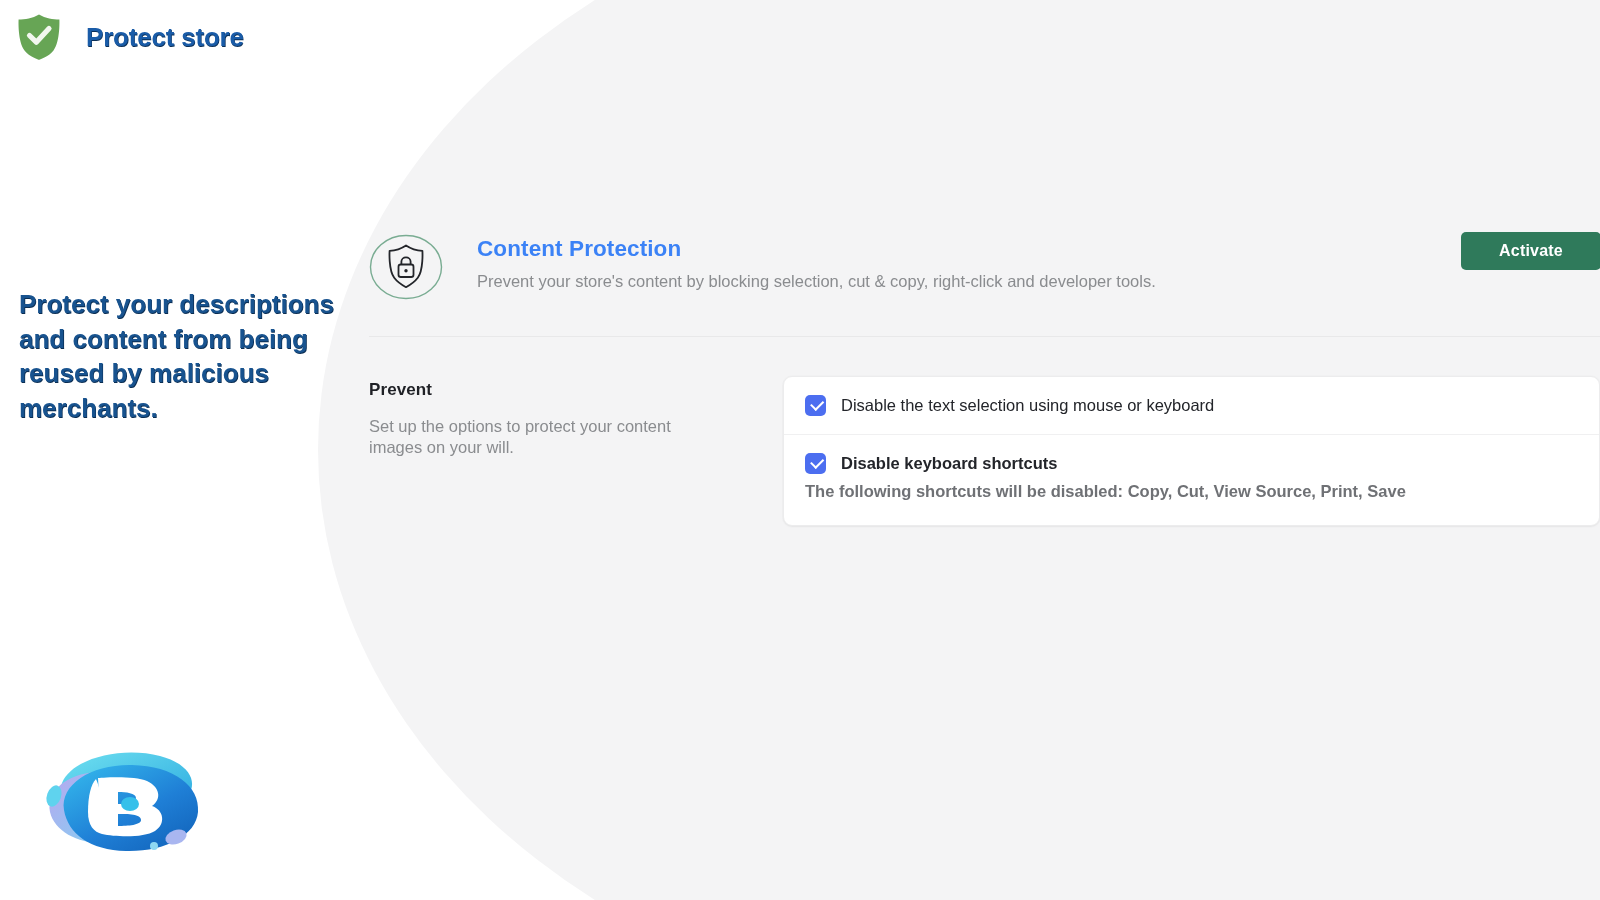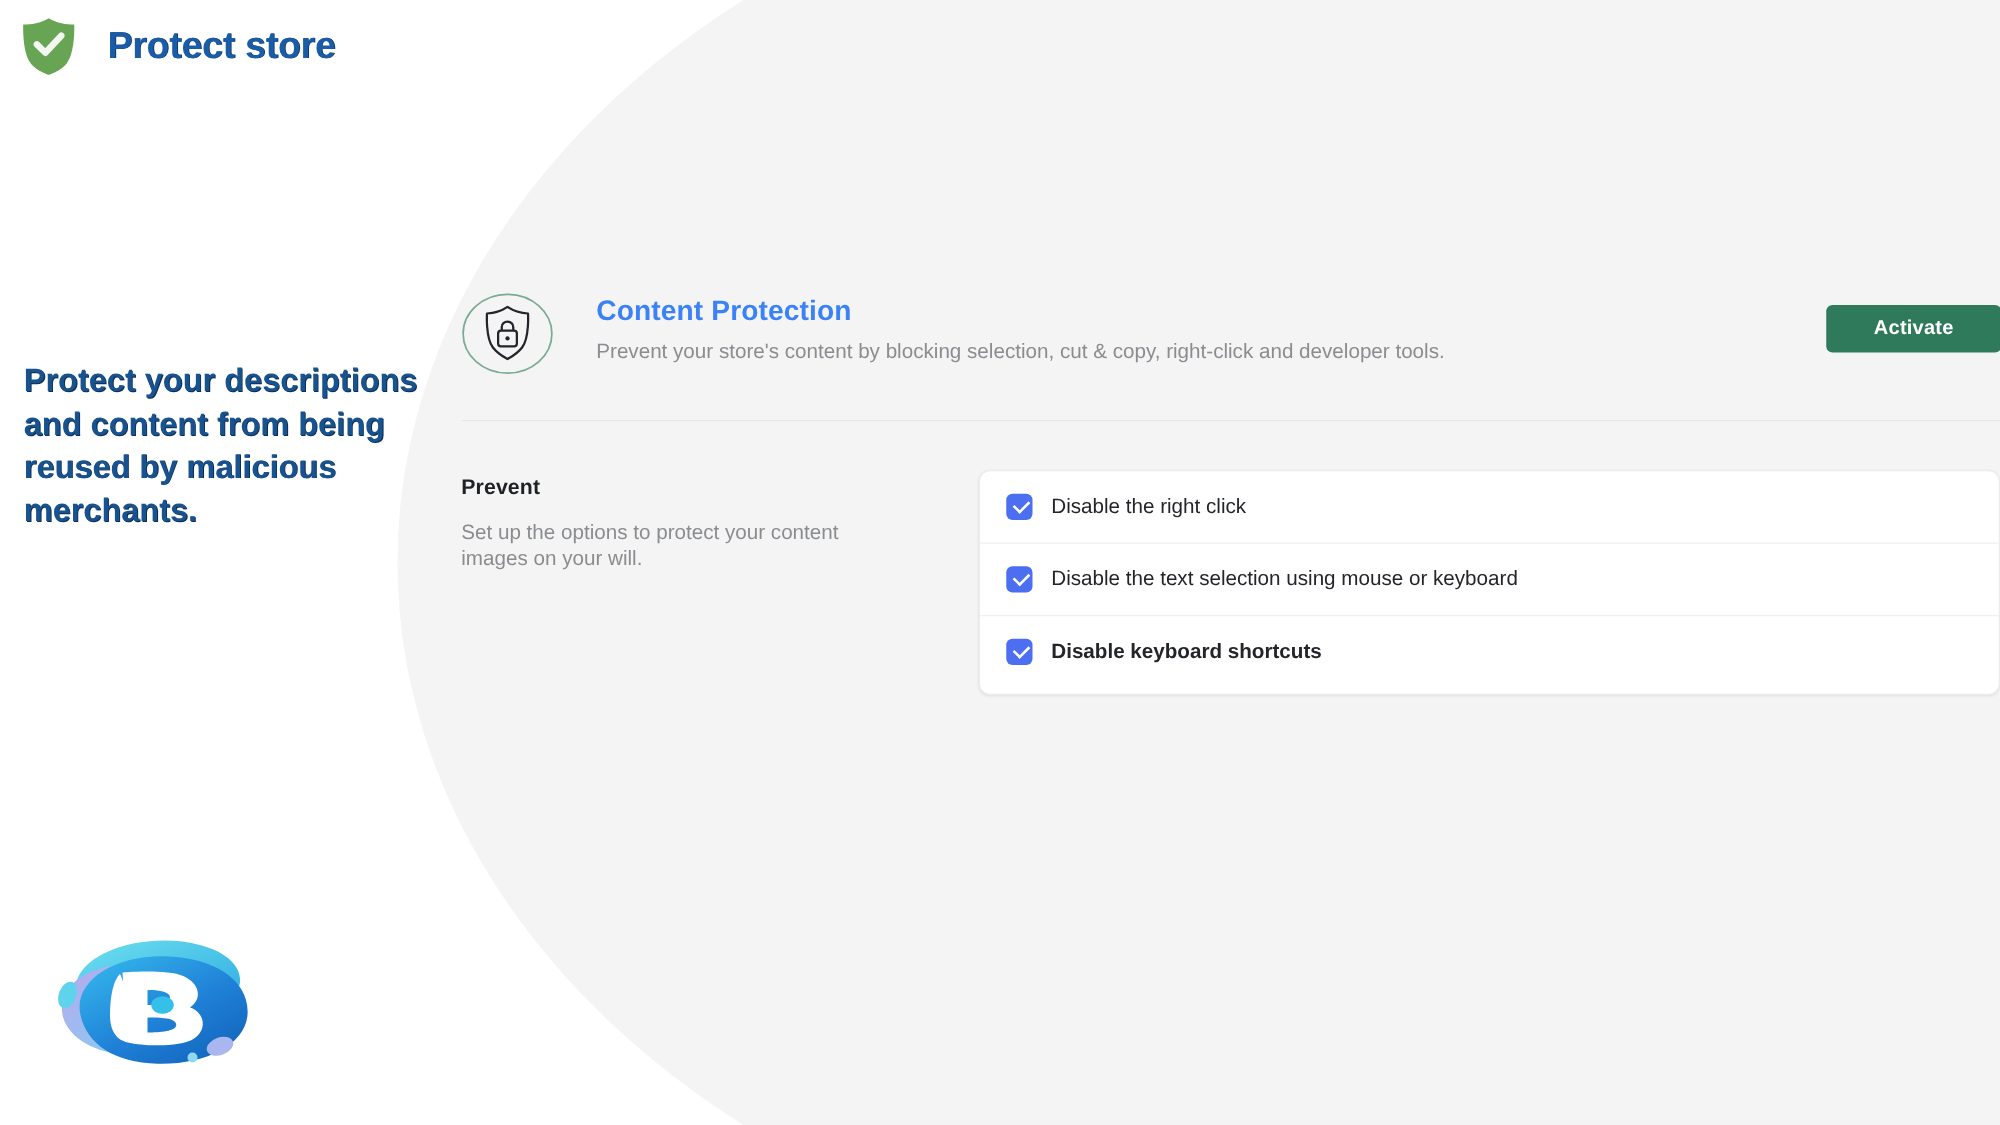--- a/index.html
+++ b/index.html
@@ -48,21 +48,21 @@
     display: flex;
     align-items: center;
     gap: 24px;
   }
   #promo-title-row .shield-wrap {
     width: 46px;
     height: 48px;
     display: block;
   }
   #promo-title {
-    font-size: 30px;
+    font-size: 26px;
     font-weight: bold;
     color: #1a5ca8;
     letter-spacing: -0.2px;
     white-space: nowrap;
     text-shadow: 0.6px 0.6px 0 #0b2f56;
   }
 
   #promo-tagline {
     position: absolute;
     left: 19px;
@@ -124,21 +124,21 @@
     margin-top: 8px;
     font-size: 16.5px;
     color: #8a8c8f;
     line-height: 1.35;
     white-space: nowrap;
   }
 
   #activate-button {
     position: absolute;
     right: -1px;
-    top: 16px;
+    top: 4px;
     width: 140px;
     height: 38px;
     background: #2f7a5b;
     color: #ffffff;
     border: none;
     border-radius: 5px;
     font-family: "Liberation Sans", sans-serif;
     font-size: 16px;
     font-weight: bold;
     letter-spacing: 0.2px;
@@ -303,37 +303,32 @@
 
     <div id="settings-section">
 
       <div id="settings-info">
         <div id="settings-title">Prevent</div>
         <div id="settings-desc">Set up the options to protect your content images on your will.</div>
       </div>
 
       <div id="options-card">
 
-        <div class="option-row">
-          <div class="option-main">
-            <span class="checkbox"></span>
-            <span class="option-label">Disable the right click</span>
-          </div>
-        </div>
 
         <div class="option-row">
           <div class="option-main">
             <span class="checkbox"></span>
             <span class="option-label">Disable the text selection using mouse or keyboard</span>
           </div>
         </div>
 
         <div class="option-row tall">
           <div class="option-main">
             <span class="checkbox"></span>
             <span class="option-label">Disable keyboard shortcuts</span>
           </div>
+          <div class="option-help">The following shortcuts will be disabled: Copy, Cut, View Source, Print, Save</div>
         </div>
 
       </div>
     </div>
   </div>
 </div>
 
 </body></html>

